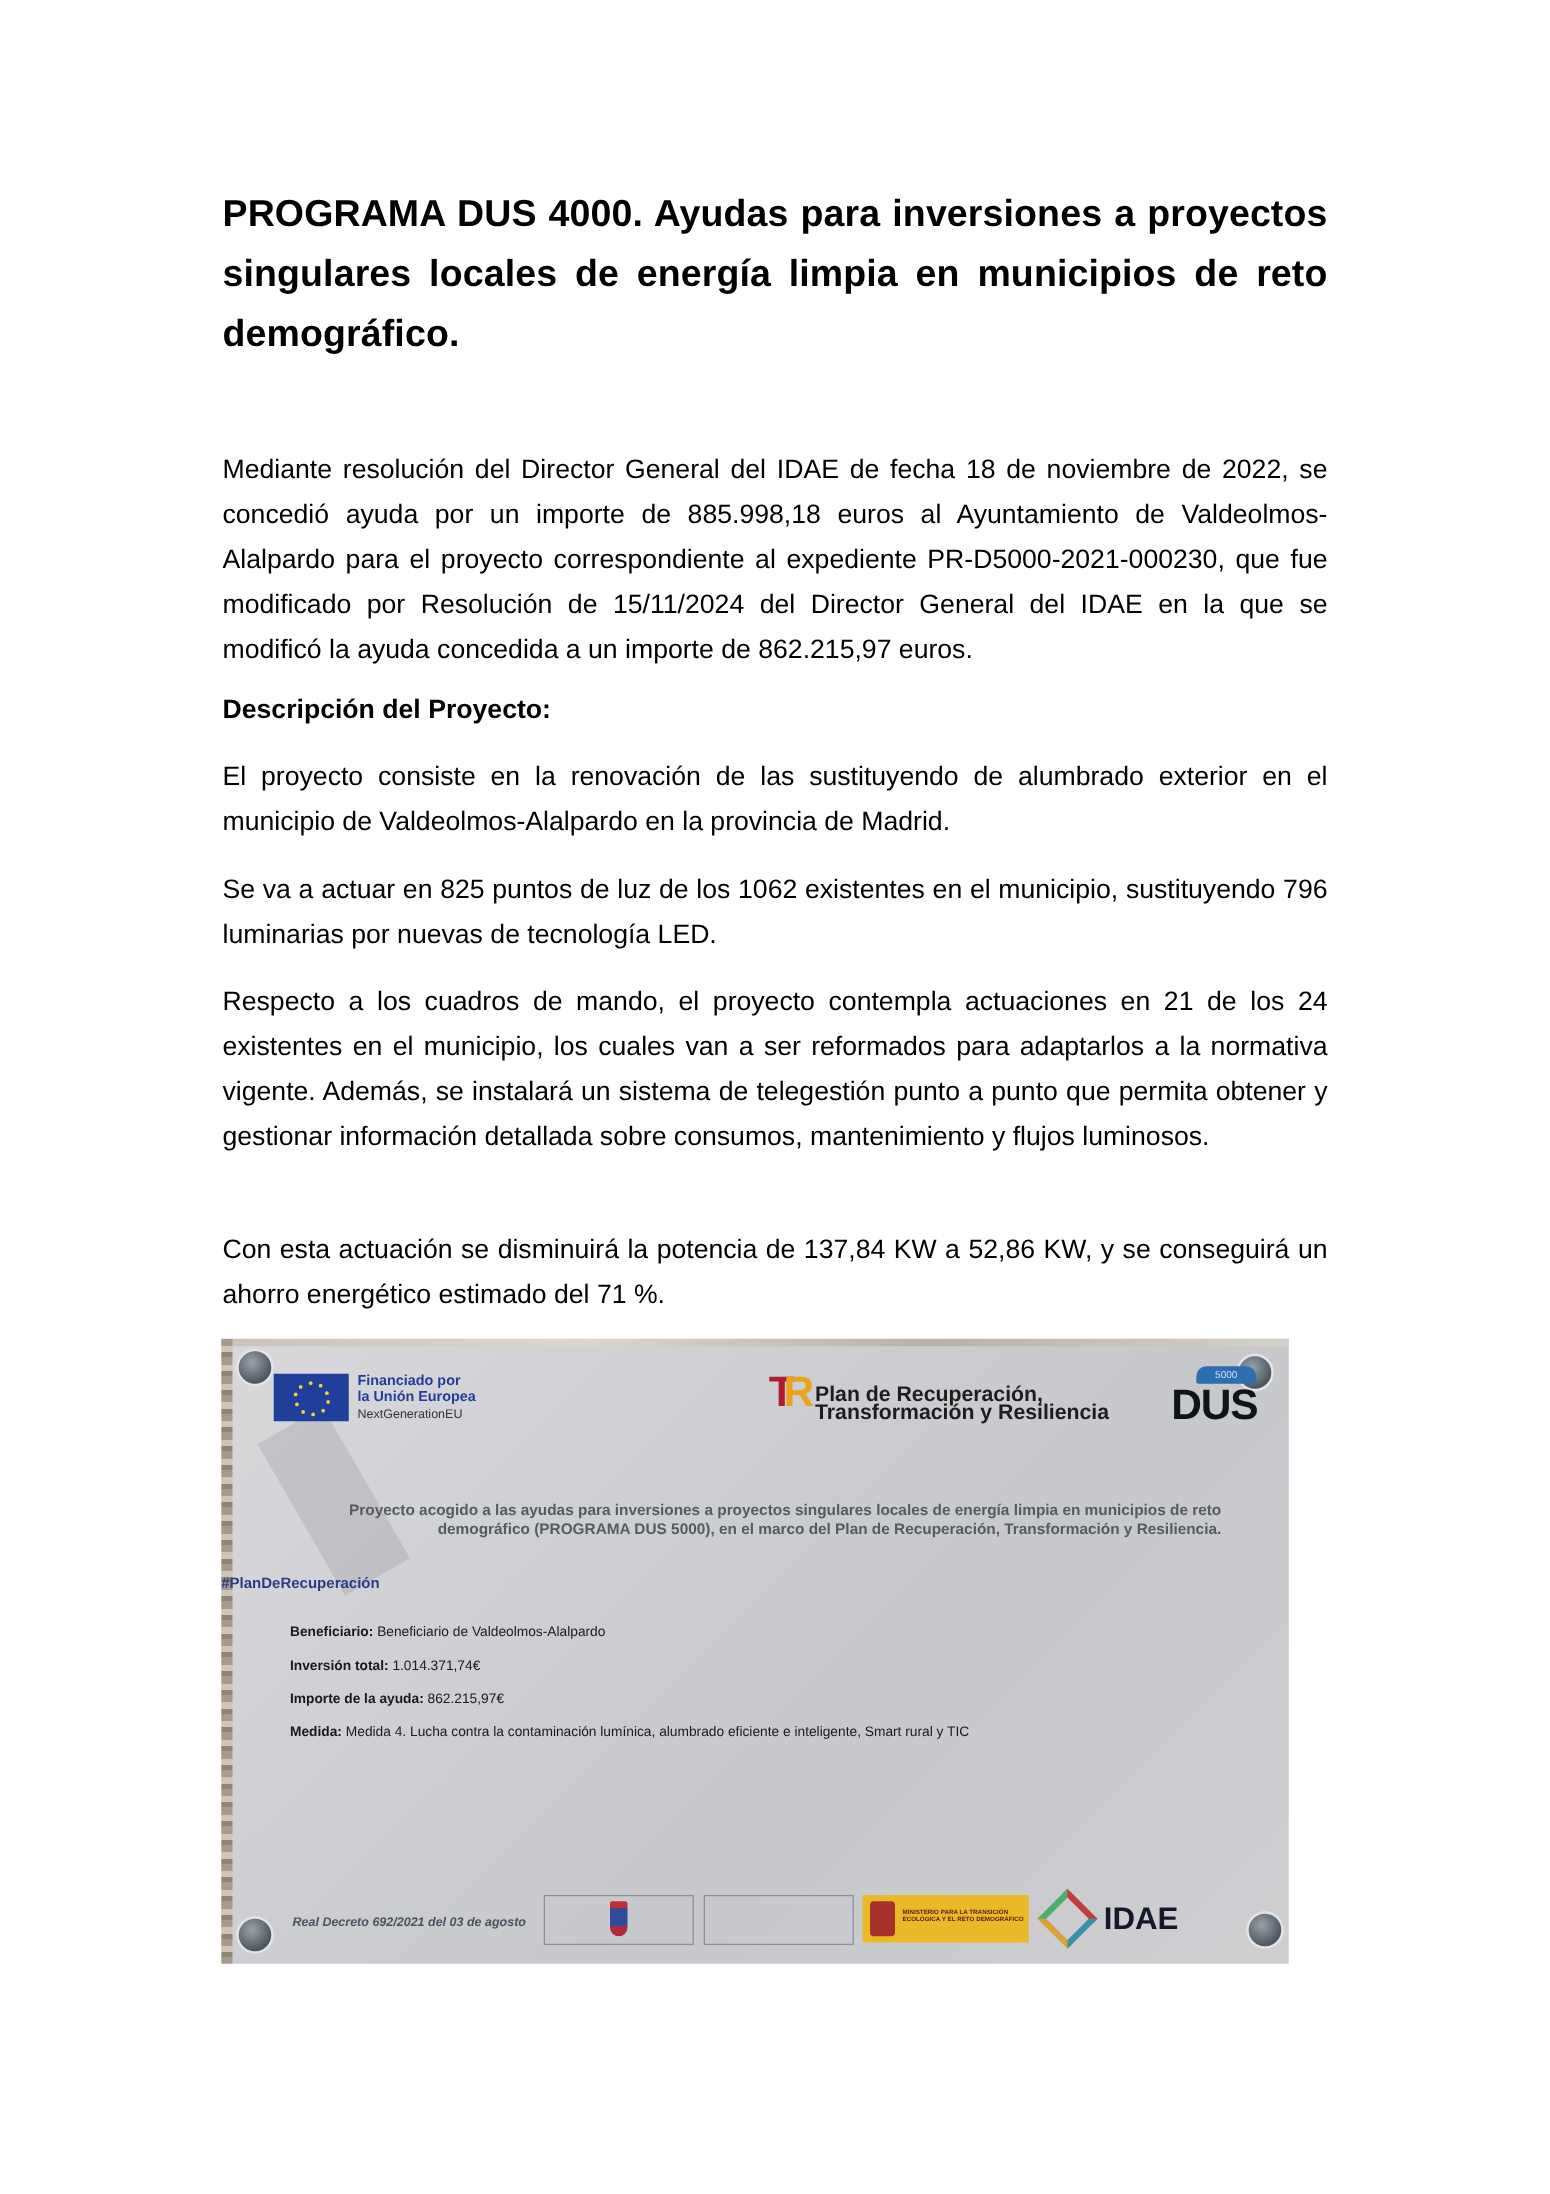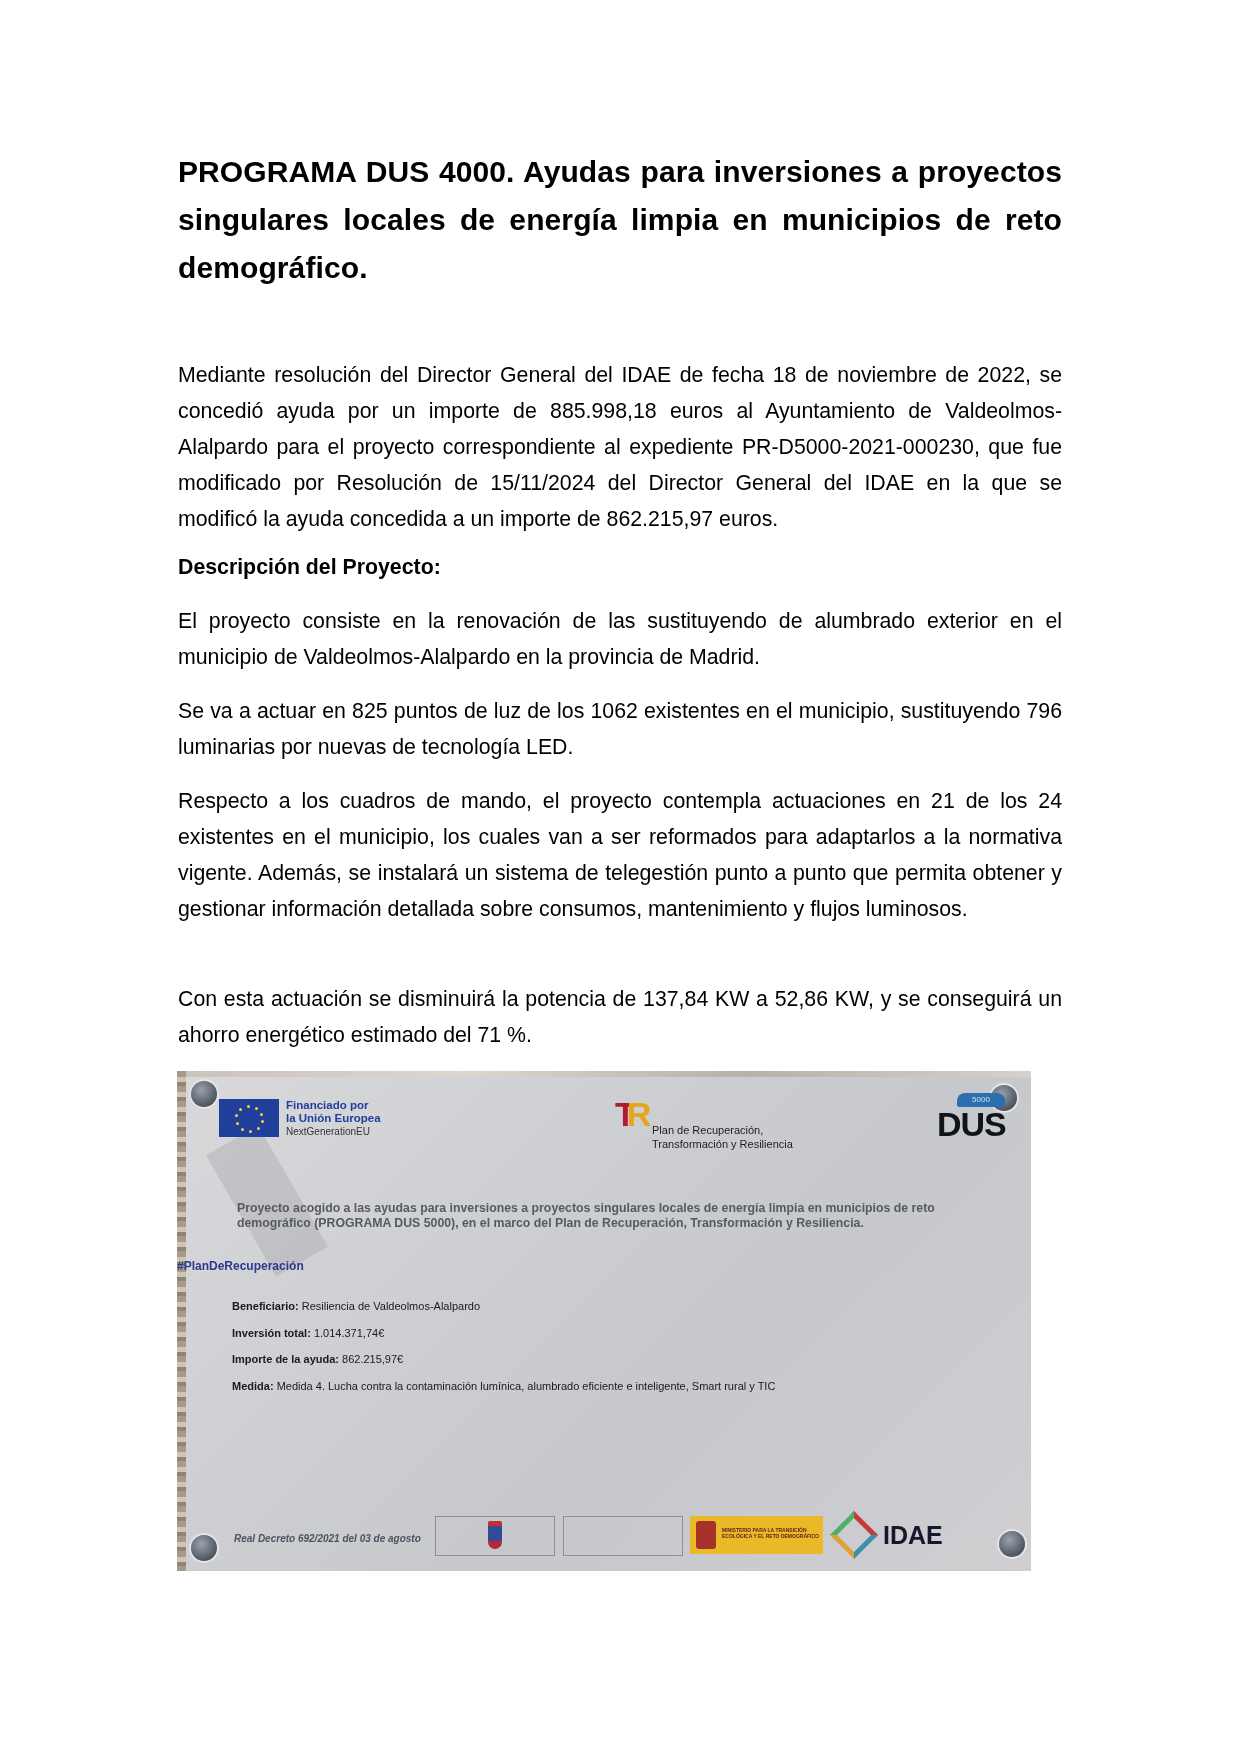--- a/index.html
+++ b/index.html
@@ -35,27 +35,27 @@
   .b-br { right: 6px; bottom: 14px; }
 
   .eu-flag { position: absolute; left: 42px; top: 28px; width: 60px; height: 38px; background: #1f3f9a; }
   .eu-flag span { position: absolute; width: 3px; height: 3px; background: #f3d23a; border-radius: 50%; }
   .eu-text { position: absolute; left: 109px; top: 28px; font-size: 11.5px; line-height: 13px; color: #1f3f9a; font-weight: bold; }
   .eu-text .ng { font-weight: normal; color: #333; font-size: 10px; }
 
   .tr-logo { position: absolute; left: 438px; top: 26px; font-weight: bold; font-size: 34px; line-height: 34px; }
   .tr-logo .t { color: #b01c2e; }
   .tr-logo .r { color: #e8a41c; margin-left: -9px; }
-  .prtr { position: absolute; left: 475px; top: 52px; font-size: 11px; line-height: 14px; font-weight: normal; color: #1d1d1d; }
+  .prtr { position: absolute; left: 475px; top: 38px; font-size: 17px; line-height: 14px; font-weight: bold; color: #1d1d1d; }
   .dus { position: absolute; left: 760px; top: 36px; font-size: 34px; line-height: 34px; font-weight: 900; color: #10131a; letter-spacing: -1px; }
   .dus-cloud { position: absolute; left: 780px; top: 22px; width: 48px; height: 14px; background: #2c6fb0; border-radius: 8px 8px 2px 2px;
                color: #cfe0f0; font-size: 8px; text-align: center; line-height: 14px; }
 
   .pl-h { position: absolute; left: 0; width: 100%; top: 85px; text-align: center; font-size: 11.5px; line-height: 14px; color: #1b1b1b; }
-  .pl-p { position: absolute; left: 60px; width: 740px; top: 130px; text-align: left; font-size: 12.3px; line-height: 15px; color: #575a63; font-weight: bold; }
+  .pl-p { position: absolute; left: 60px; width: 740px; top: 130px; text-align: right; font-size: 12.3px; line-height: 15px; color: #575a63; font-weight: bold; }
   .pl-tag { position: absolute; left: 0; width: 100%; top: 188px; text-align: left; font-size: 12px; font-weight: bold; color: #2b3a8a; }
 
   .pl-rows { position: absolute; left: 55px; top: 228px; font-size: 11px; color: #1a1a1a; }
   .pl-row { height: 26.5px; line-height: 14px; }
   .pl-row b { font-weight: bold; }
 
   .pl-foot { position: absolute; left: 57px; top: 462px; font-size: 10px; font-style: italic; font-weight: bold; color: #4d5160; }
   .box { position: absolute; top: 445px; height: 38px; border: 1.5px solid #8e9096; }
   .box1 { left: 258px; width: 118px; }
   .box2 { left: 386px; width: 118px; }
@@ -117,21 +117,21 @@
   </div>
   <div class="dus-cloud">5000</div>
   <div class="dus">DUS</div>
 
   <div class="pl-h">
   </div>
   <div class="pl-p">Proyecto acogido a las ayudas para inversiones a proyectos singulares locales de energía limpia en municipios de reto demográfico (PROGRAMA DUS 5000), en el marco del Plan de Recuperación, Transformación y Resiliencia.</div>
   <div class="pl-tag">#PlanDeRecuperación</div>
 
   <div class="pl-rows">
-    <div class="pl-row"><b>Beneficiario:</b> <span>Resiliencia de Valdeolmos-Alalpardo</span></div>
+    <div class="pl-row"><b>Beneficiario:</b> <span>Beneficiario de Valdeolmos-Alalpardo</span></div>
     <div class="pl-row"><b>Inversión total:</b> <span>1.014.371,74€</span></div>
     <div class="pl-row"><b>Importe de la ayuda:</b> <span>862.215,97€</span></div>
     <div class="pl-row"><b>Medida:</b> <span>Medida 4. Lucha contra la contaminación lumínica, alumbrado eficiente e inteligente, Smart rural y TIC</span></div>
   </div>
 
   <div class="pl-foot">Real Decreto 692/2021 del 03 de agosto</div>
   <div class="box box1">
     <div class="coat"></div>
   </div>
   <div class="box box2"></div>

